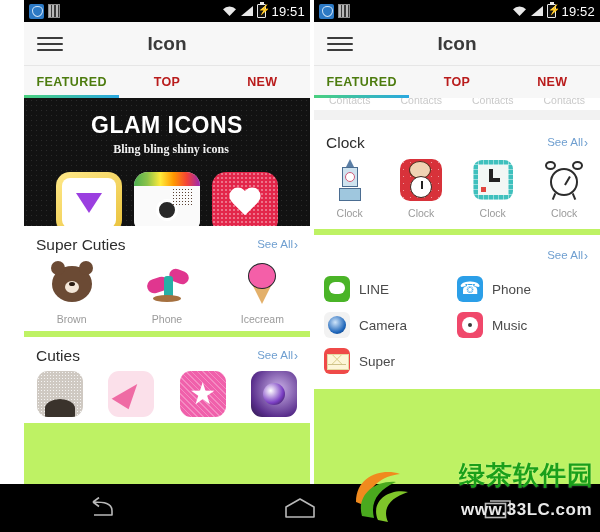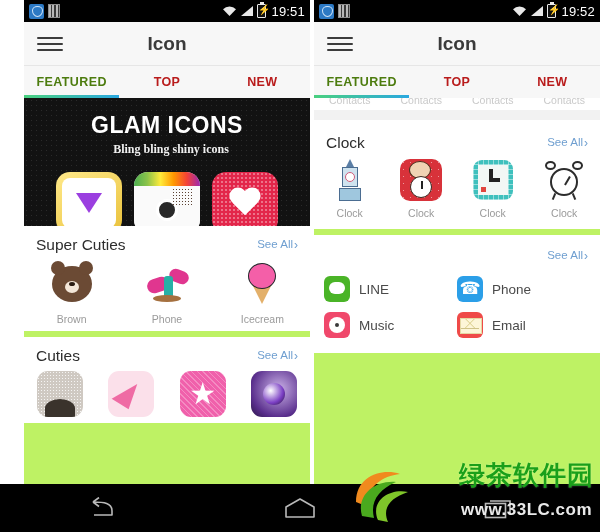--- a/index.html
+++ b/index.html
@@ -541,26 +541,30 @@
         <div class="applist">
           <div class="appcell">
             <span class="sq line"></span>
             <span class="nm">LINE</span>
           </div>
           <div class="appcell">
             <span class="sq phone"></span>
             <span class="nm">Phone</span>
           </div>
           <div class="appcell">
+            <span class="sq camera"></span>
+            <span class="nm">Camera</span>
+          </div>
+          <div class="appcell">
             <span class="sq music"></span>
             <span class="nm">Music</span>
           </div>
           <div class="appcell">
             <span class="sq email"></span>
-            <span class="nm">Email</span>
+            <span class="nm">Super</span>
           </div>
         </div>
       </div>
 
     </div>
 
     <div class="bottombar">
       <div class="bt">
         <span class="bi">
           <svg width="20" height="18" viewBox="0 0 20 18">

